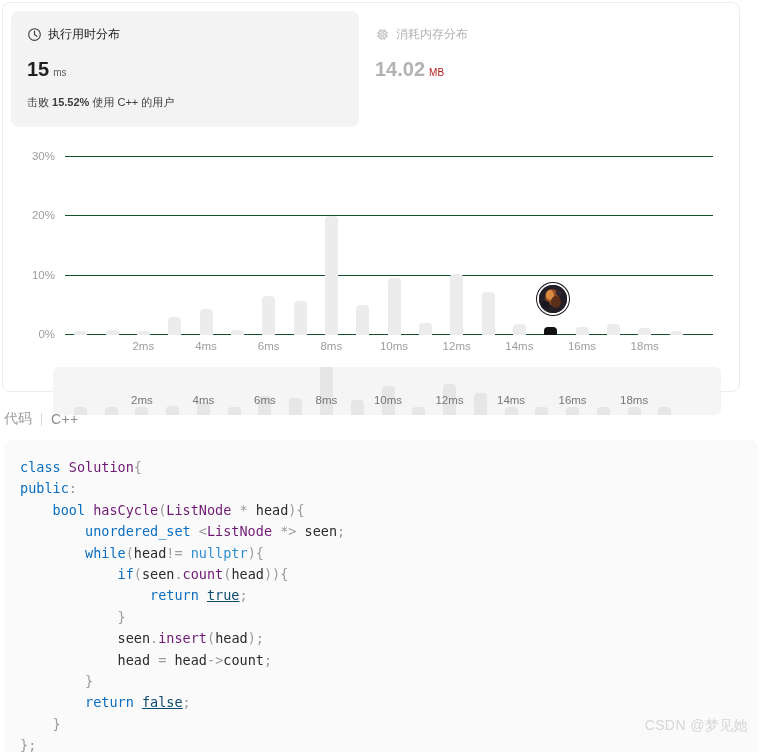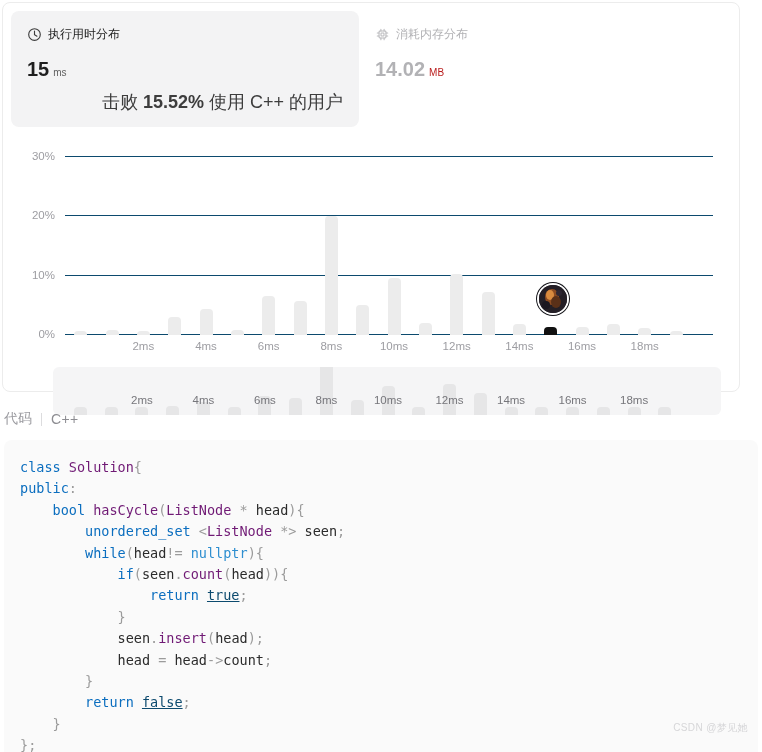--- a/index.html
+++ b/index.html
@@ -67,23 +67,22 @@
   .stat-value .unit {
     font-size: 10px;
     font-weight: 400;
   }
   .stat-card.active .stat-value { color: #1f1f1f; }
   .stat-card.active .stat-value .unit { color: #5f5f5f; }
   .stat-card.dim .stat-value { color: #b2b2b5; }
   .stat-card.dim .stat-value .unit { color: #b91c1c; text-align: right; }
 
   .stat-sub {
-    font-size: 18px;
+    font-size: 11px;
     line-height: 17px;
-    text-align: right;
   }
   .stat-card.active .stat-sub { color: #3d3d3d; }
   .stat-card.dim .stat-sub { color: #bdbdc0; }
   .stat-sub .pct { font-weight: 700; }
   .stat-card.dim .stat-sub .pct { font-weight: 400; }
 
   
   .chart-wrap {
     position: relative;
     margin: 8px 0 0 0;
@@ -94,21 +93,21 @@
     left: 62px;
     top: 10px;
     right: 18px;
     height: 190px;
   }
   .gridline {
     position: absolute;
     left: 0;
     right: 8px;
     height: 1px;
-    background: #0c4a6e;
+    background: #14532d;
   }
   .ytick {
     position: absolute;
     right: 100%;
     margin-right: 10px;
     transform: translateY(-50%);
     font-size: 11.5px;
     color: #9d9da2;
     white-space: nowrap;
   }
@@ -239,21 +238,21 @@
   .tk-type  { color: #701a75; }   
   .tk-ident { color: #2b2b2b; }
   .tk-lit   { color: #0c4a6e; text-decoration: underline; }   
   .tk-nul   { color: #2f8fd0; }
   .tk-punct { color: #9b9b9b; }
 
   .watermark {
     position: absolute;
     right: 14px;
     bottom: 17px;
-    font-size: 10px;
+    font-size: 14px;
     color: #d6d6d8;
     letter-spacing: .4px;
   }
 </style>
 </head>
 <body>
 
 <div class="stats-panel">
 
   <div class="stat-cards">

